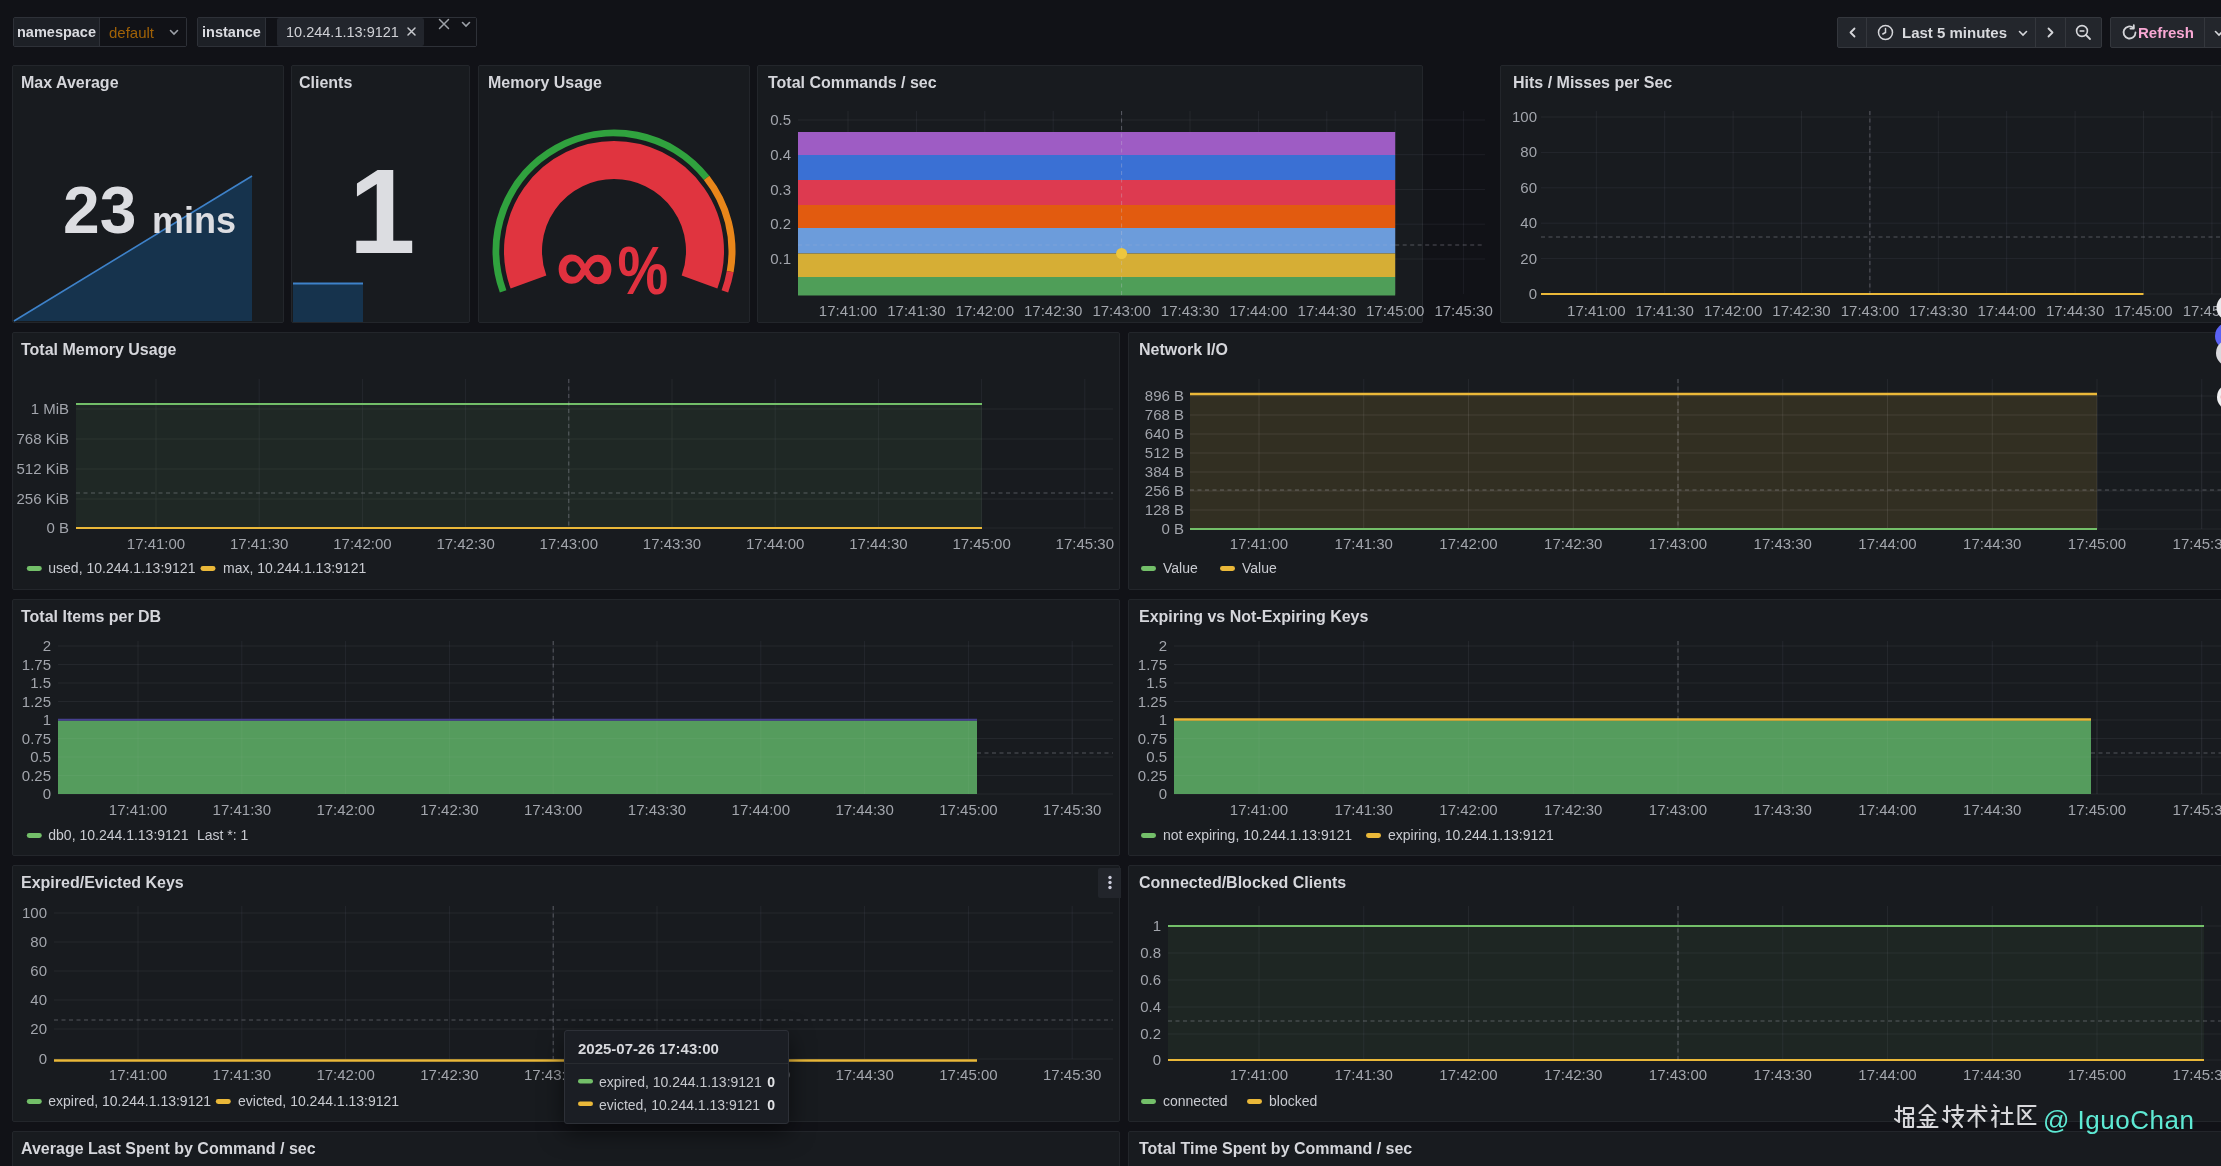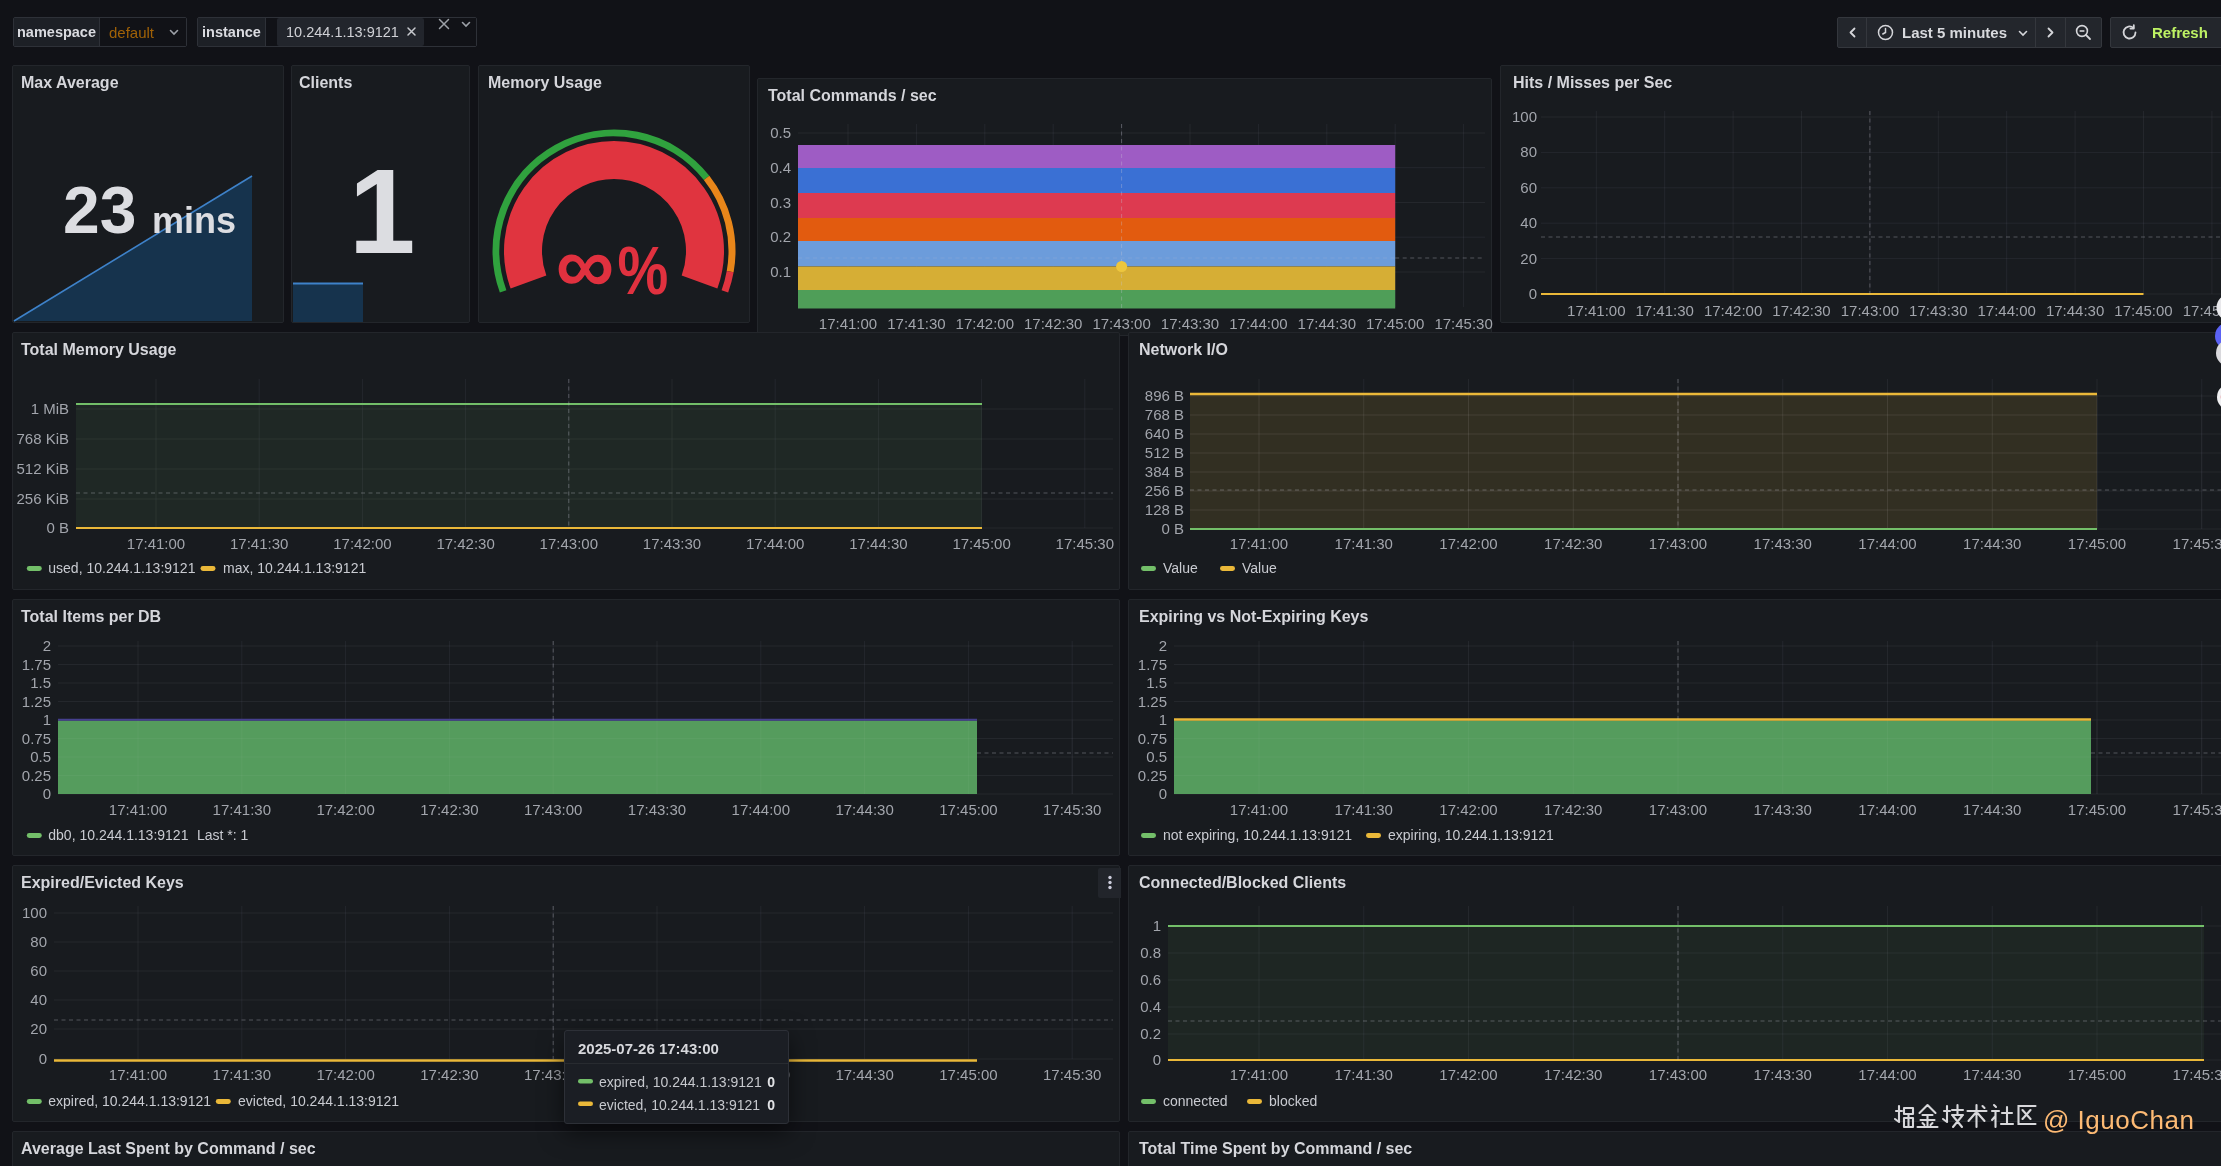--- a/index.html
+++ b/index.html
@@ -56,21 +56,21 @@
         <line x1="4.6" y1="7" x2="9.4" y2="7" stroke="#d5d6da" stroke-width="1.6"></line>
         <line x1="11" y1="11" x2="15" y2="15" stroke="#d5d6da" stroke-width="1.8" stroke-linecap="round"></line>
       </svg>
     </div>
   </div>
 <div class="abs" style="left:2110px;top:17px;width:116px;height:31px;background:#23262c;border:1px solid #34373d;border-radius:2px;box-sizing:border-box;display:flex;align-items:center">
 <svg width="17" height="17" style="margin-left:10px;flex:none" viewBox="0 0 17 17">
       <path d="M14.5 8.5 A6 6 0 1 1 12.4 3.9" stroke="#d5d6da" stroke-width="1.8" fill="none" stroke-linecap="round"></path>
       <path d="M12.8 1.2 L12.8 4.6 L9.4 4.6" stroke="#d5d6da" stroke-width="1.8" fill="none" stroke-linecap="round" stroke-linejoin="round"></path>
     </svg>
-<span style="font-size:15px;font-weight:700;color:#bef264;margin-left:14px;white-space:nowrap">Refresh</span>
+<span style="font-size:15px;font-weight:700;color:#f9a8d4;margin-left:0;white-space:nowrap">Refresh</span>
 <div style="width:1px;height:29px;background:#34373d;margin-left:10px"></div>
     <svg width="12" height="12" style="margin-left:9px;flex:none" viewBox="0 0 12 12">
       <path d="M2.5 4.5 L6 8 L9.5 4.5" stroke="#d5d6da" stroke-width="1.6" fill="none" stroke-linecap="round"></path>
     </svg>
   </div>
 <div class="panel" style="left:12px;top:65px;width:272px;height:258px">
     <div class="pt" style="left:8px">Max Average</div>
     <svg width="272" height="258" viewBox="0 0 272 258">
       <polygon points="1,255 239,110 239,255" fill="#16334d"></polygon>
 <line x1="1" y1="255" x2="239" y2="110" stroke="#3e82c9" stroke-width="1.6"></line>
@@ -92,21 +92,21 @@
       <path d="M 24.12 225.36 A 118 118 0 0 1 227.60 111.87" stroke="#30a23e" stroke-width="7" fill="none"></path>
 <path d="M 227.60 111.87 A 118 118 0 0 1 251.17 205.69" stroke="#e8861a" stroke-width="7" fill="none"></path>
 <path d="M 251.17 205.69 A 118 118 0 0 1 245.88 225.36" stroke="#e0343f" stroke-width="7" fill="none"></path>
 <path d="M 49.49 216.12 A 91 91 0 1 1 220.51 216.12" stroke="#e0343f" stroke-width="38" fill="none"></path>
 <text x="106" y="227" font-size="82" fill="#e0313f" text-anchor="middle" font-weight="700">∞</text>
 <g transform="translate(164,228) scale(0.84,1)">
         <text x="0" y="0" font-size="68" fill="#e0313f" text-anchor="middle" font-weight="700">%</text>
       </g>
     </svg>
   </div>
-<div class="panel" style="left:757px;top:78px;width:735px;height:258px">
+<div class="panel" style="left:757px;top:65px;width:666px;height:258px">
     <div class="pt" style="left:10px">Total Commands / sec</div>
     <svg width="735" height="258" viewBox="0 0 735 258">
       <line x1="40" y1="54" x2="727" y2="54" stroke="rgba(204,204,220,0.07)" stroke-width="1"></line>
 <text x="33" y="59" font-size="15" fill="#a2a5ac" text-anchor="end" font-weight="400">0.5</text>
 <line x1="40" y1="88.7" x2="727" y2="88.7" stroke="rgba(204,204,220,0.07)" stroke-width="1"></line>
 <text x="33" y="93.7" font-size="15" fill="#a2a5ac" text-anchor="end" font-weight="400">0.4</text>
 <line x1="40" y1="123.5" x2="727" y2="123.5" stroke="rgba(204,204,220,0.07)" stroke-width="1"></line>
 <text x="33" y="128.5" font-size="15" fill="#a2a5ac" text-anchor="end" font-weight="400">0.3</text>
 <line x1="40" y1="158.2" x2="727" y2="158.2" stroke="rgba(204,204,220,0.07)" stroke-width="1"></line>
 <text x="33" y="163.2" font-size="15" fill="#a2a5ac" text-anchor="end" font-weight="400">0.2</text>
@@ -548,12 +548,12 @@
     <path d="M8 8 H14 M11 3 V19 M11 19 L7 16" stroke="#d8d8db" stroke-width="2.1" fill="none" stroke-linecap="round"></path>
     <path d="M16 5 H25 M16 5 V11 M16 11 H25 M25 5 V11 M20.5 11 V24 M16 15 H25 M16 15 V24 M25 15 V24 M16 24 H25" stroke="#d8d8db" stroke-width="2.1" fill="none" stroke-linecap="round"></path>
     <path d="M39.5 2 L31.5 10 M39.5 2 L47.5 10 M34.5 12 H44.5 M32.5 17 H46.5 M29.5 24 H49.5 M39.5 12 V24 M34.5 20 L36.5 22 M44.5 20 L42.5 22" stroke="#d8d8db" stroke-width="2.1" fill="none" stroke-linecap="round"></path>
     <path d="M56 8 H62 M59 3 V19 M59 19 L55 16" stroke="#d8d8db" stroke-width="2.1" fill="none" stroke-linecap="round"></path>
     <path d="M64 7 H75 M69.5 2 V12 M64 12 H75 M65 13 L74 24 M74 13 L65 24" stroke="#d8d8db" stroke-width="2.1" fill="none" stroke-linecap="round"></path>
     <path d="M79.5 8 H98.5 M88.5 2 V24 M87.5 10 L80.5 18 M89.5 10 L96.5 18 M94.5 3 L96.5 5" stroke="#d8d8db" stroke-width="2.1" fill="none" stroke-linecap="round"></path>
     <path d="M106 2 L108 4 M104 8 H111 M107.5 8 V24 M107.5 13 L104 17" stroke="#d8d8db" stroke-width="2.1" fill="none" stroke-linecap="round"></path>
     <path d="M114 10 H124 M119 4 V21 M113 21 H125" stroke="#d8d8db" stroke-width="2.1" fill="none" stroke-linecap="round"></path>
     <path d="M147.5 3 H130.5 V21 H147.5 M134.5 7 L142.5 16 M142.5 7 L134.5 16" stroke="#d8d8db" stroke-width="2.1" fill="none" stroke-linecap="round"></path>
   </svg>
-<div class="abs" style="left:2043px;top:1105px;font-size:26px;color:#fdba74;z-index:12;letter-spacing:0.5px">@ IguoChan</div>
+<div class="abs" style="left:2043px;top:1105px;font-size:26px;color:#5eead4;z-index:12;letter-spacing:0.5px">@ IguoChan</div>
 </body></html>

